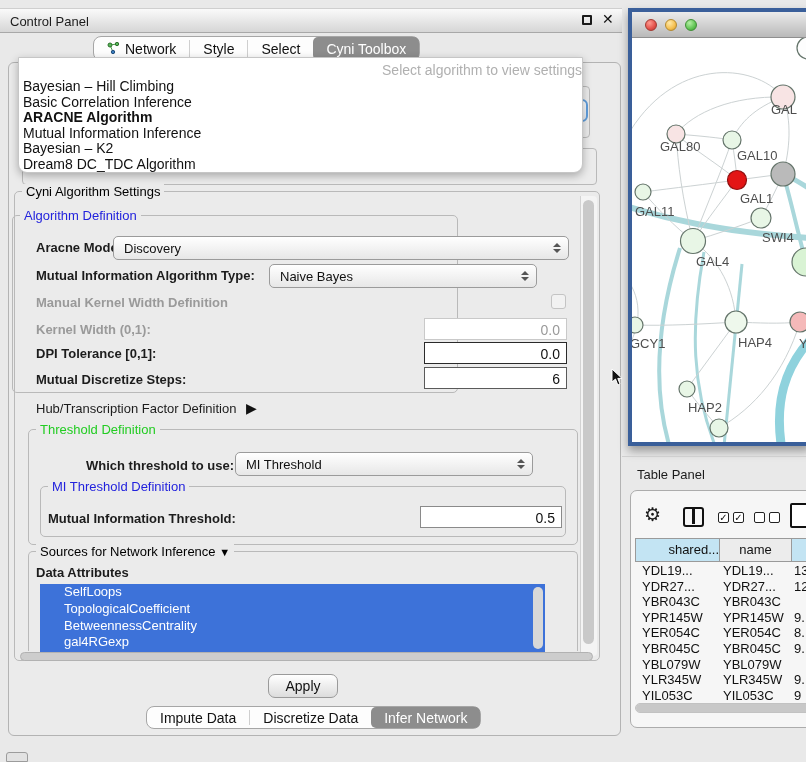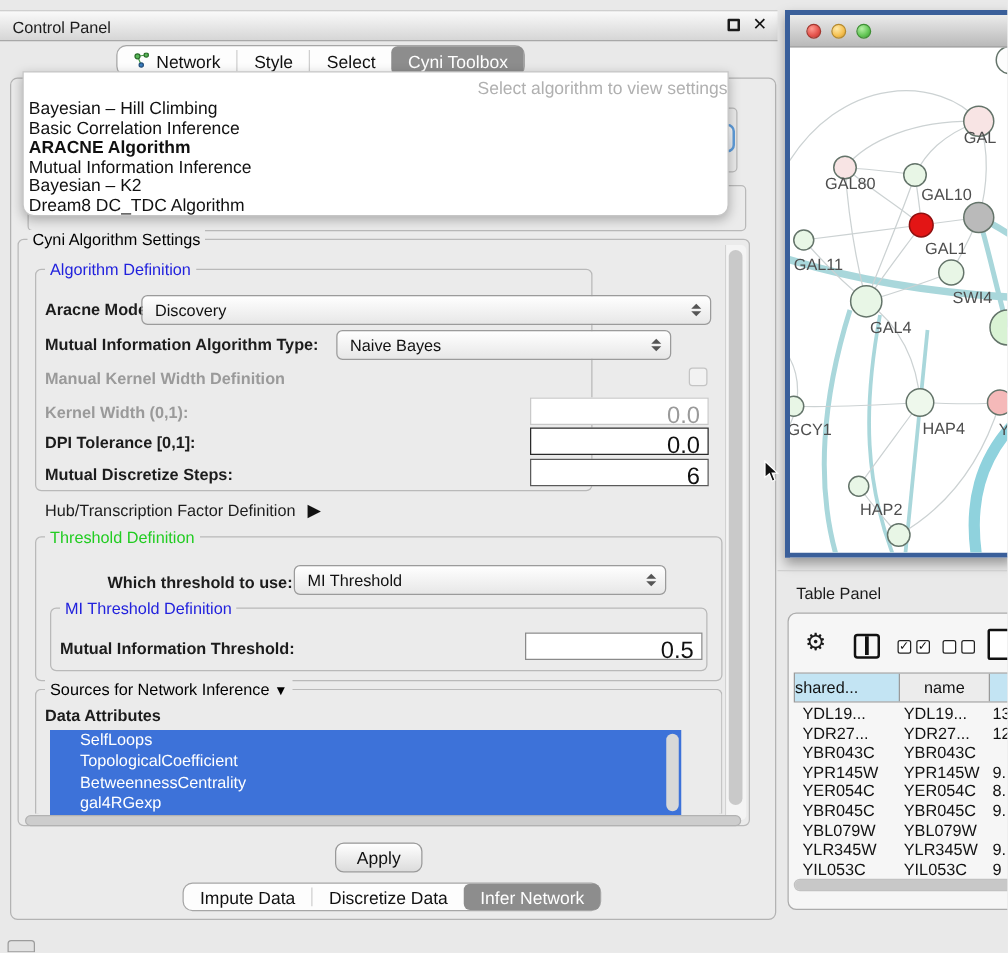--- a/index.html
+++ b/index.html
@@ -14,21 +14,21 @@
   .bold{font-weight:bold}
   .dis{color:#9a9a9a}
   .groupbox{position:absolute;border:1px solid #b9b9b9;border-radius:5px}
   .gtitle{position:absolute;top:-8px;left:7px;background:#ebebeb;padding:0 4px;font-size:13px;white-space:nowrap}
   .combo{position:absolute;display:flex;align-items:center;background:linear-gradient(#ffffff,#e7e7e7);
          border:1px solid #9b9b9b;border-radius:5px;height:24px;font-size:13px;color:#111;padding-left:10px}
   .spin{margin-left:auto;margin-right:7px;display:flex;flex-direction:column;gap:2px}
   .spin i{display:block;width:0;height:0;border-left:4px solid transparent;border-right:4px solid transparent}
   .spin .up{border-bottom:4px solid #555}
   .spin .dn{border-top:4px solid #555}
-  .field{position:absolute;background:#fff;font-size:19px;text-align:right;padding:3px 6px 0 0;height:22px}
+  .field{position:absolute;background:#fff;font-size:14px;text-align:right;padding:3px 6px 0 0;height:22px}
   .tabstrip{position:absolute;display:flex;align-items:center;background:#fdfdfd;border:1px solid #a6a6a6;
             border-radius:8px;height:25px;font-size:14px;color:#111}
   .tabstrip .tab{padding:0 13px;display:flex;align-items:center;gap:5px;height:100%;white-space:nowrap}
   .tabstrip .sep{width:1px;height:70%;background:#cfcfcf}
   .tabstrip .tab.sel{background:var(--tab-gray);color:#fff;border-radius:5px;height:100%}
   .listitem{color:#fff;font-size:13px;line-height:16.8px;padding-left:24px;white-space:nowrap}
   .ddrow{font-size:14px;line-height:15.6px;padding-left:4px;color:#111;white-space:nowrap}
   .thumbv{position:absolute;background:#c9c9c9;border-radius:6px}
   .netlabel{fill:#4e4e4e;font-size:13px;font-family:"Liberation Sans",sans-serif}
   .chk{display:inline-block;width:11px;height:11px;border:1.5px solid #222;border-radius:2px;background:#fff;
@@ -85,21 +85,21 @@
     <div class="ddrow">Dream8 DC_TDC Algorithm</div>
   </div>
 
   <div class="groupbox" style="left:14px;top:191px;width:586px;height:470px">
     <span class="gtitle">Cyni Algorithm Settings</span>
   </div>
 
   <div class="abs" style="left:580px;top:196px;width:17px;height:460px;background:#f4f4f4;border-left:1px solid #d2d2d2;border-radius:0 4px 4px 0"></div>
   <div class="thumbv" style="left:583px;top:200px;width:11px;height:444px"></div>
 
-  <div class="groupbox" style="left:28px;top:215px;width:446px;height:178px">
+  <div class="groupbox" style="left:12px;top:215px;width:446px;height:178px">
     <span class="gtitle" style="color:var(--blue-title)">Algorithm Definition</span>
   </div>
   <div class="abs fs13 bold" style="left:36px;top:240px">Aracne Mode:</div>
   <div class="combo" style="left:113px;top:236px;width:456px">
     <span>Discovery</span>
     <span class="spin">
         <i class="up"></i>
         <i class="dn"></i>
       </span>
   </div>
@@ -262,21 +262,21 @@
       <i class="chk">✓</i>
         <i class="chk">✓</i>
     </span>
     <span class="abs" style="left:123px;top:21px;display:flex;gap:4px">
       <i class="chk"></i>
         <i class="chk"></i>
     </span>
     <span class="abs" style="left:159px;top:12px;width:20px;height:25px;border:2px solid #111;border-radius:2px;background:#fff"></span>
 
     <div class="abs" style="left:4px;top:47px;width:176px;height:24px;display:flex;font-size:13px;color:#111;border:1px solid #9a9a9a">
-      <div style="width:84px;background:var(--hdr-blue);border-right:1px solid #9a9a9a;text-align:left;line-height:22px">shared...</div>
+      <div style="width:84px;background:var(--hdr-blue);border-right:1px solid #9a9a9a;text-align:right;line-height:22px">shared...</div>
       <div style="width:72px;background:#ececec;border-right:1px solid #9a9a9a;text-align:center;line-height:22px">name</div>
       <div style="flex:1;background:var(--hdr-blue)"></div>
     </div>
 
     <div class="abs" style="left:4px;top:72px;width:176px;height:140px;overflow:hidden;background:#f6f6f6;font-size:13px;color:#111">
       <div style="display:flex;height:15.6px;line-height:15.6px">
           <span style="width:84px;padding-left:7px">YDL19...</span>
           <span style="width:72px;padding-left:4px">YDL19...</span>
           <span style="flex:1;padding-left:3px">13</span>
         </div>

